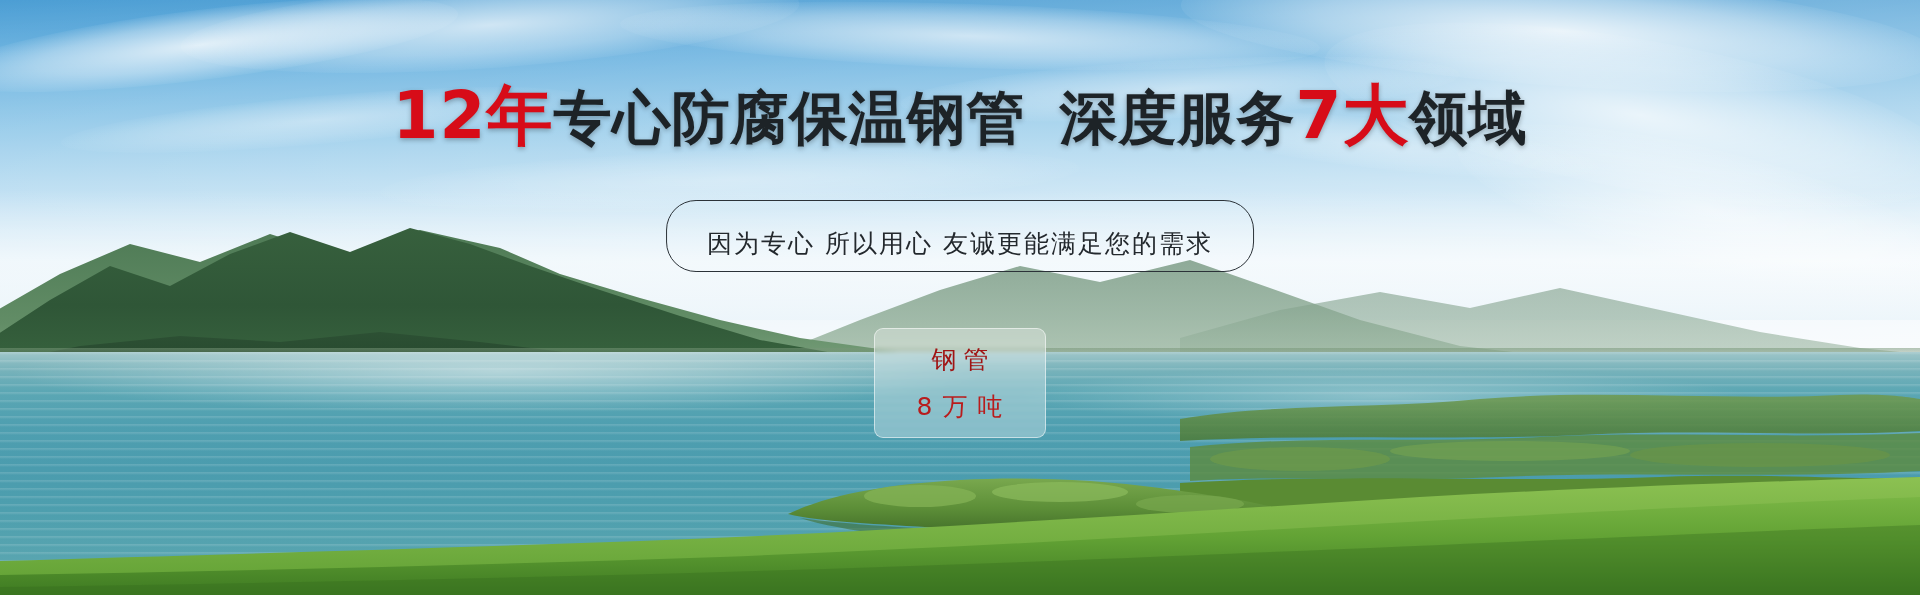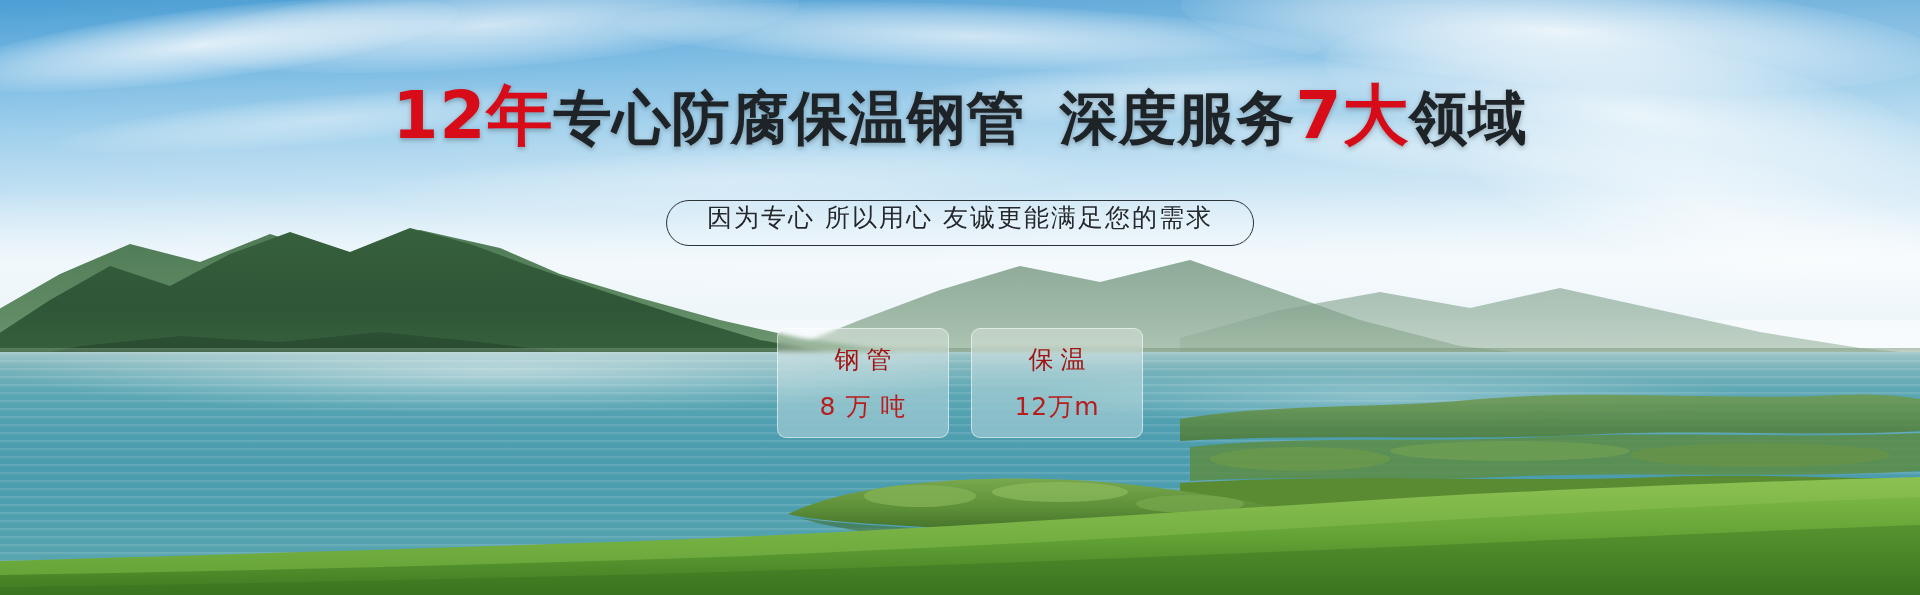--- a/index.html
+++ b/index.html
@@ -103,21 +103,21 @@
     font-family:"DejaVu Sans","Liberation Sans",sans-serif;
     text-shadow:0 2px 5px rgba(0,0,0,.28);
   }
   .hl-red  { color:#d70c18; font-size:66px; }
   .hl-dark { color:#1d2327; }
   .hl-gap  { display:inline-block; width:34px; }
 
   .subtitle-pill {
     position:absolute; left:50%; top:200px;
     transform:translateX(-50%);
-    padding:0 40px 11px;
+    padding:26px 40px 11px;
     border:1.6px solid #2b3238;
     border-radius:30px;
     font-size:25px;
     letter-spacing:2px;
     color:#23292e;
     white-space:nowrap;
     font-family:"DejaVu Sans","Liberation Sans",sans-serif;
     text-shadow:0 1px 2px rgba(255,255,255,.5);
   }
 
@@ -282,20 +282,16 @@
     <div class="subtitle-pill">因为专心 所以用心  友诚更能满足您的需求</div>
 
     <div class="stats">
 
       <div class="stat-card">
         <div class="stat-label">钢管</div>
         <div class="stat-value"><span>8 万 吨</span></div>
       </div>
 
 
-      <div class="stat-card">
-        <div class="stat-label">保温</div>
-        <div class="stat-value"><span>12万m</span></div>
-      </div>
 
     </div>
   </div>
 </div>
 
 </body></html>

